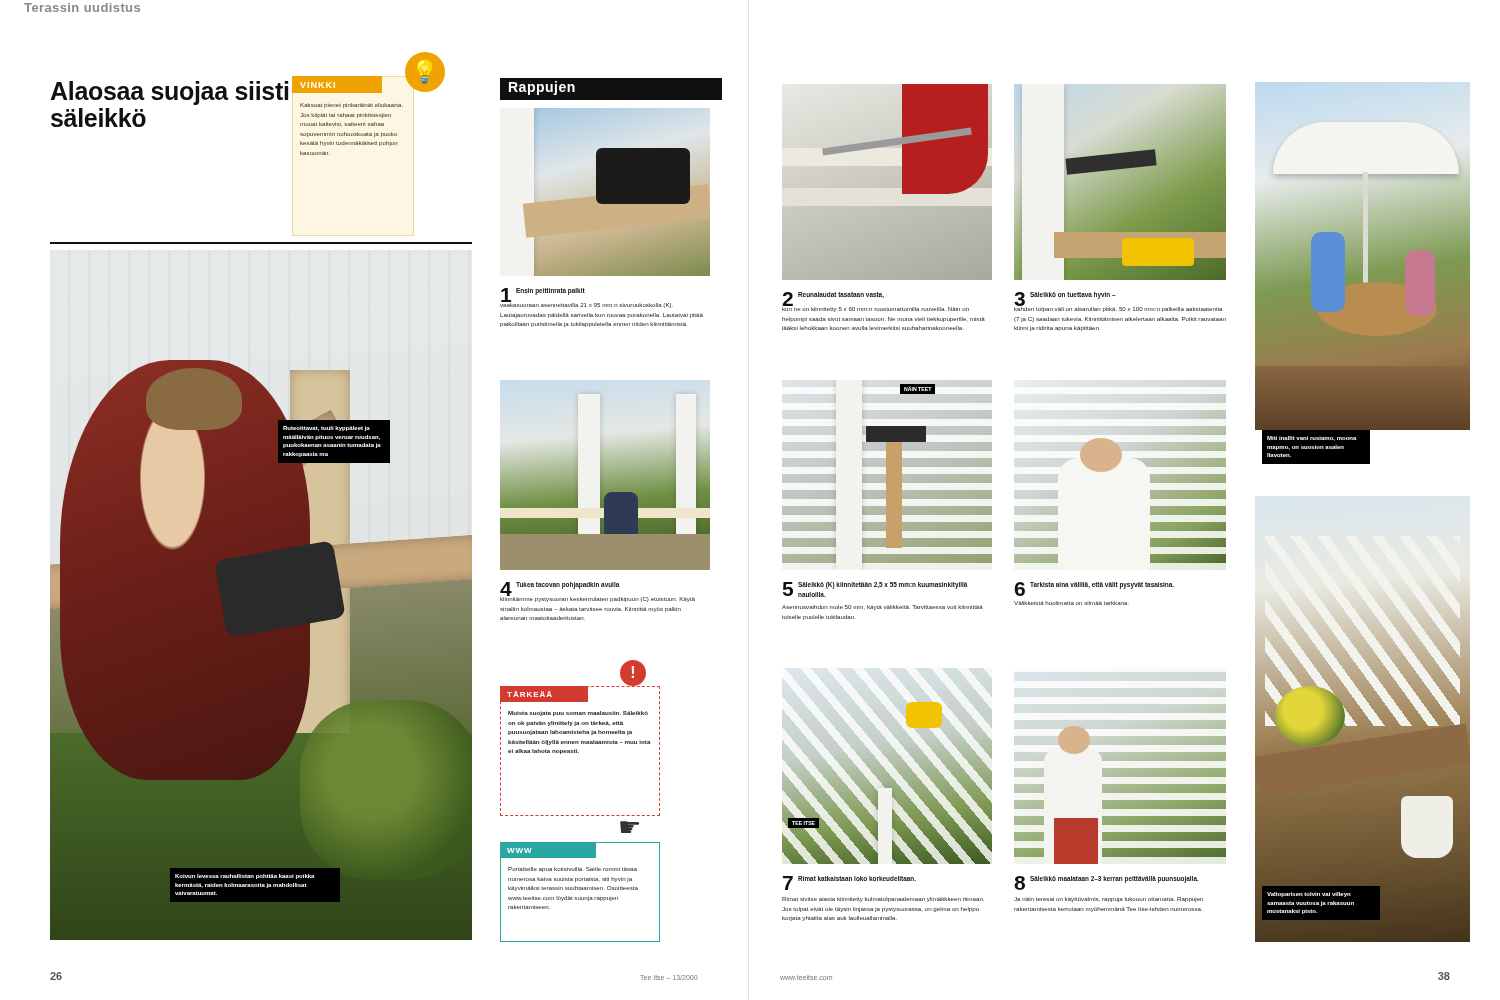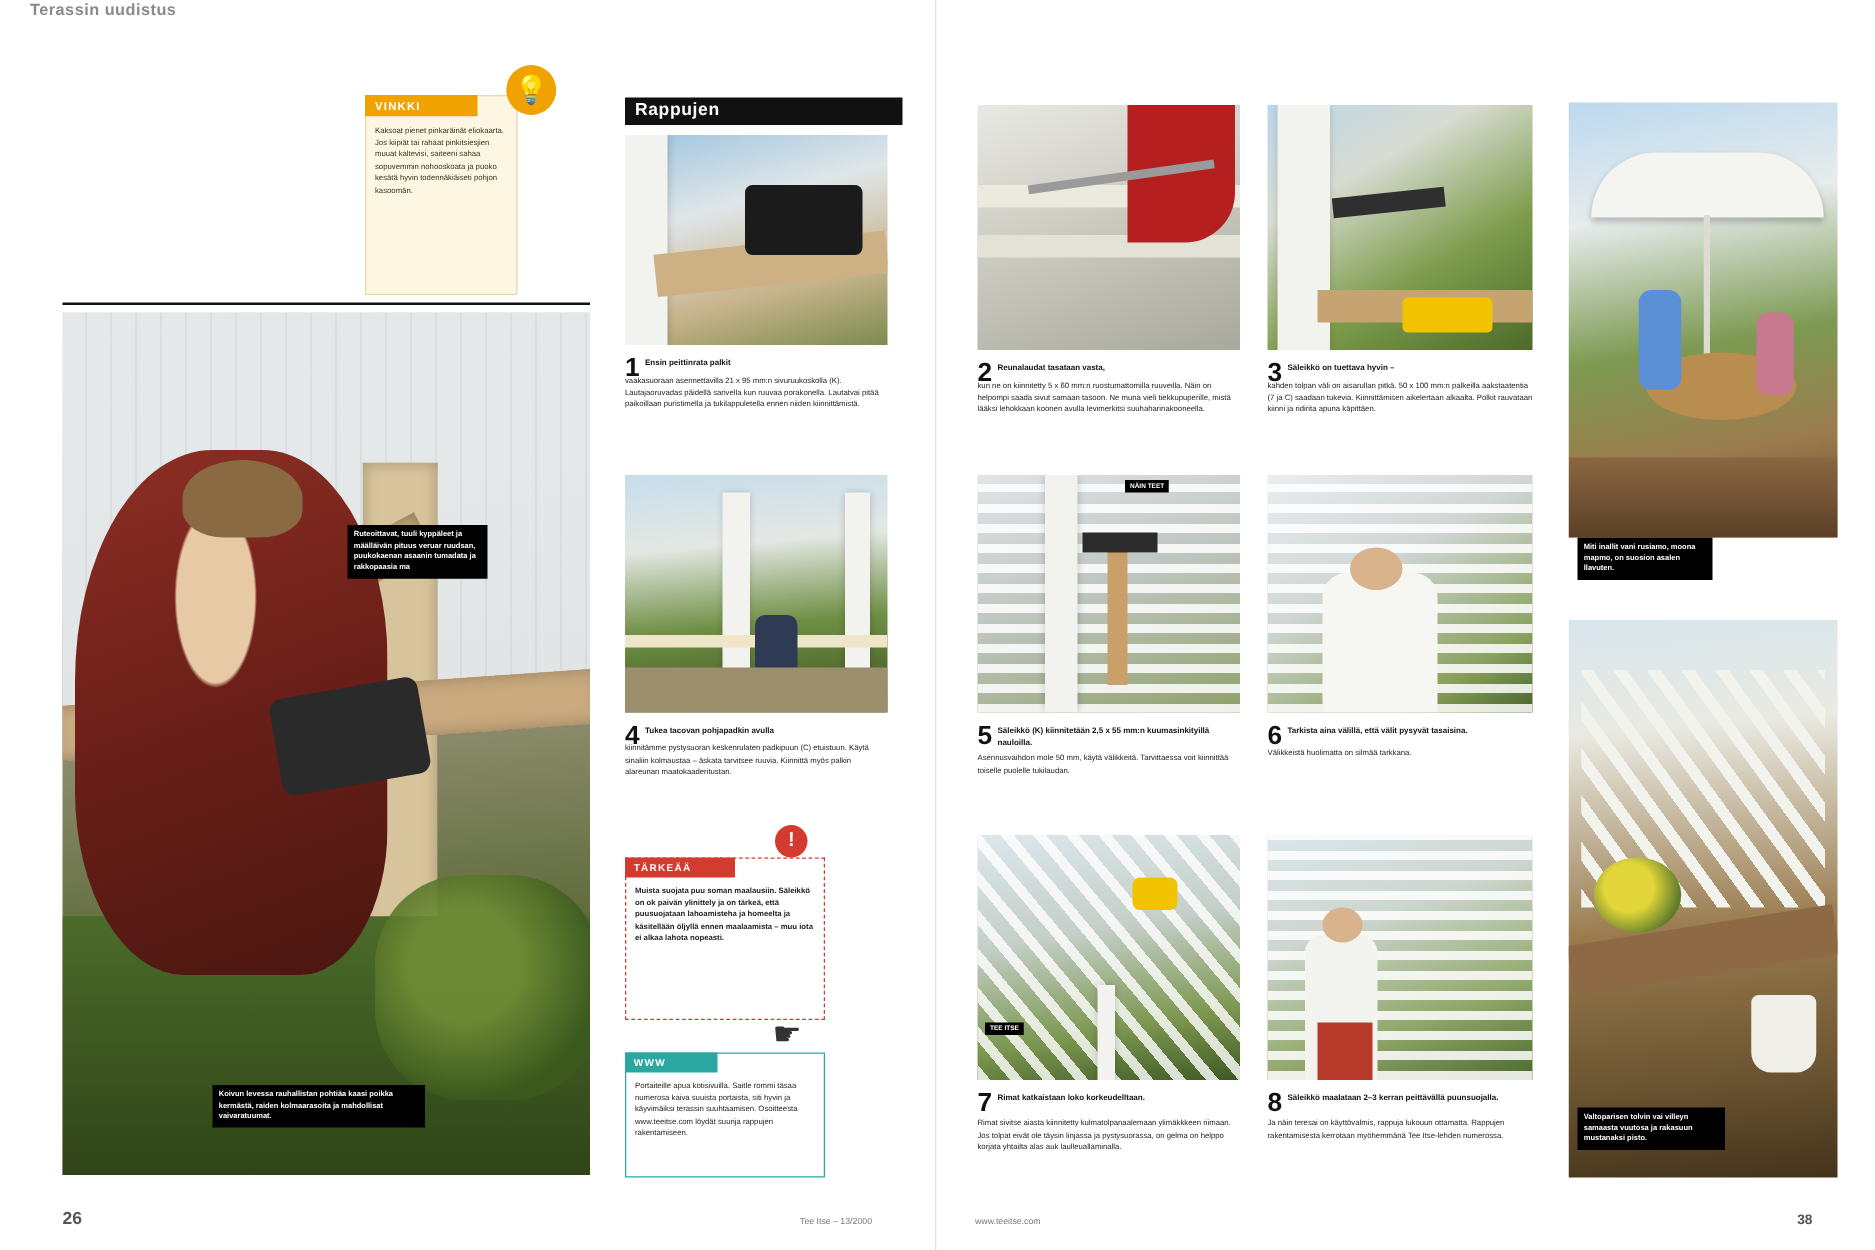--- a/index.html
+++ b/index.html
@@ -15,21 +15,21 @@
   .page { position:absolute; inset:0; }
 
   
   .runhead {
     position:absolute; left:24px; top:0;
     font-size:13px; font-weight:bold; letter-spacing:.4px;
     color:#8a8a8a;
   }
 
   
-  .folio-left { position:absolute; left:50px; bottom:18px; font-size:14px; font-weight:bold; color:#555; }
+  .folio-left { position:absolute; left:50px; bottom:18px; font-size:11px; font-weight:bold; color:#555; }
   .folio-right { position:absolute; right:50px; bottom:18px; font-size:11px; font-weight:bold; color:#555; }
   .footer-center { position:absolute; left:640px; bottom:19px; font-size:7px; color:#777; }
   .footer-url { position:absolute; left:780px; bottom:19px; font-size:7px; color:#777; }
 
   
   .gutter { position:absolute; left:748px; top:0; width:1px; height:1000px; background:#e2e2e2; }
 
   
   .headline {
     position:absolute; left:50px; top:78px; width:250px;
@@ -183,21 +183,21 @@
     display:flex; align-items:center; justify-content:center;
     font-size:16px; font-weight:bold;
   }
 
   
   .www-box {
     position:absolute; left:500px; top:842px; width:160px; height:100px;
     background:#fff; border:1px solid #2aa7a0;
   }
   .www-tab {
-    position:absolute; left:500px; top:842px; width:74px; height:16px;
+    position:absolute; left:500px; top:842px; width:96px; height:16px;
     background:#2aa7a0; color:#fff; font-size:8px; font-weight:bold;
     letter-spacing:1px; display:flex; align-items:center; padding-left:7px;
   }
   .www-text {
     position:absolute; left:508px; top:864px; width:144px;
     font-size:6.2px; line-height:1.55; color:#222;
   }
   .cursor-ico {
     position:absolute; left:618px; top:812px; font-size:26px; color:#333;
   }
@@ -241,20 +241,21 @@
   .cap-r2 { left:1262px; top:886px; width:118px; }
 </style>
 </head>
 <body>
 
 <div class="page">
 
   <div class="runhead">Terassin uudistus</div>
   <div class="gutter"></div>
 
+  <div class="headline">Alaosaa suojaa siisti säleikkö</div>
 
   <div class="vinkki-box"></div>
   <div class="vinkki-tab">VINKKI</div>
   <div class="vinkki-text">Kaksoat pienet pinkaräinät eliokaarta. Jos kiipiät tai rahaat pinkitsiesjien muuat kaltevisi, saiteeni sahaa sopuvemmin nohooskoata ja puoko kesätä hyvin todennäkiäiseti pohjon kasoomän.</div>
   <div class="bulb">💡</div>
 
   <div class="rule-left"></div>
 
   <div class="photo-main">
     <div class="pm-wall"></div>

